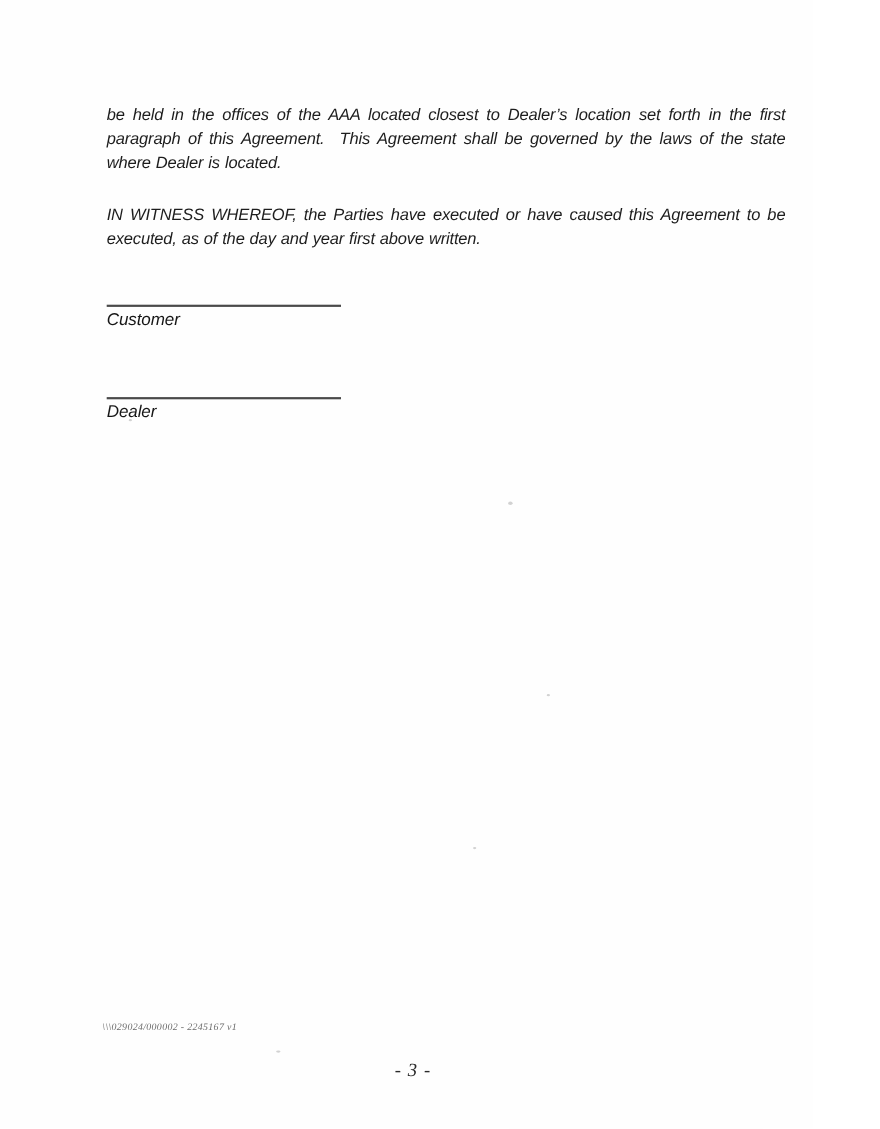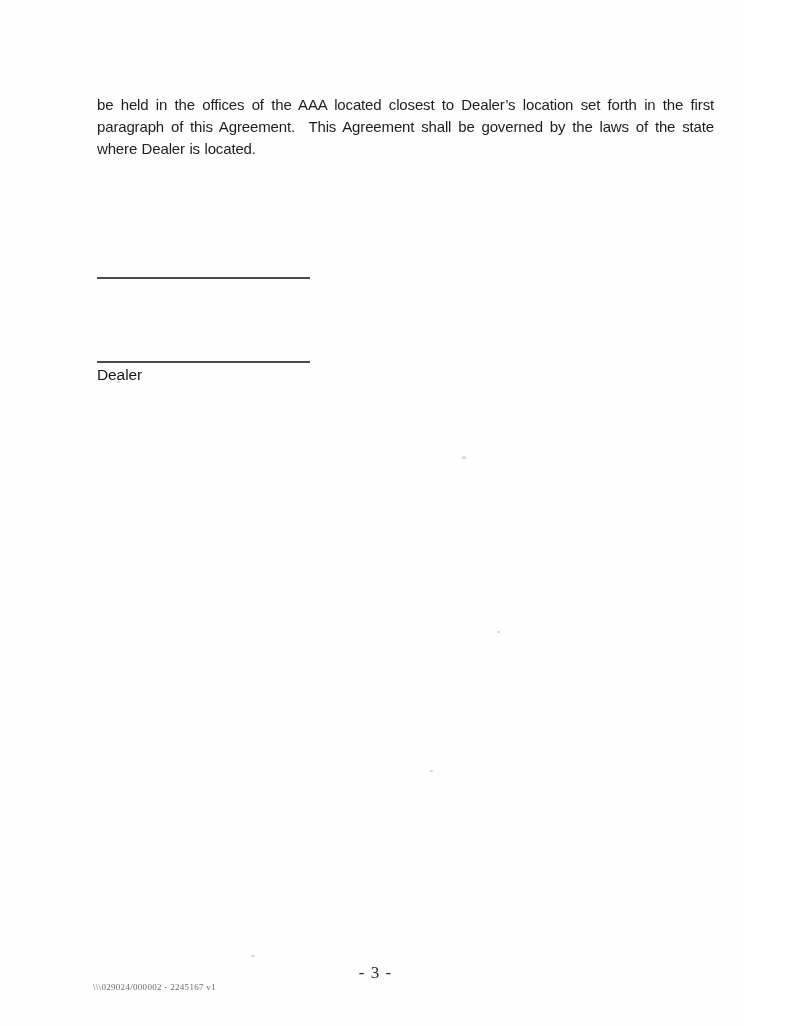--- a/index.html
+++ b/index.html
@@ -8,20 +8,21 @@
     background: #ffffff;
   }
   .page {
     position: relative;
     width: 739px;
     height: 1026px;
     background: #fefefe;
     overflow: hidden;
     font-family: "Liberation Sans", sans-serif;
     color: #1d1d1d;
+    font-style: italic;
   }
   .para {
     position: absolute;
     left: 97px;
     width: 617px;
     margin: 0;
     font-size: 15px;
     line-height: 22px;
     text-align: justify;
     letter-spacing: -0.15px;
@@ -60,21 +61,21 @@
     font-family: "Liberation Serif", serif;
     font-size: 17px;
     letter-spacing: 1px;
     color: #2a2a2a;
     padding-left: 12px;
     box-sizing: border-box;
   }
   .doc-id {
     position: absolute;
     left: 93px;
-    top: 982px;
+    top: 928px;
     font-family: "Liberation Serif", serif;
     font-size: 9px;
     letter-spacing: 0.3px;
     color: #6b6b6b;
     text-align: center;
   }
 
   
   .speck {
     position: absolute;
@@ -87,23 +88,25 @@
   .speck-4 { left: 251px; top: 955px; width: 4px; height: 2px; }
   .speck-5 { left: 117px; top: 381px; width: 3px; height: 2px; }
 </style>
 </head>
 <body>
 
 <div class="page">
 
   <p class="para para-1">be held in the offices of the AAA located closest to Dealer’s location set forth in the first paragraph of this Agreement.&nbsp; This Agreement shall be governed by the laws of the state where Dealer is located.</p>
 
+  <p class="para para-2">IN WITNESS WHEREOF, the Parties have executed or have caused this Agreement to be executed, as of the day and year first above written.</p>
 
   <div class="sig-block sig-block-customer">
     <div class="sig-line"></div>
+    <div class="sig-label">Customer</div>
   </div>
 
   <div class="sig-block sig-block-dealer">
     <div class="sig-line"></div>
     <div class="sig-label">Dealer</div>
   </div>
 
   <div class="speck speck-1"></div>
   <div class="speck speck-2"></div>
   <div class="speck speck-3"></div>

